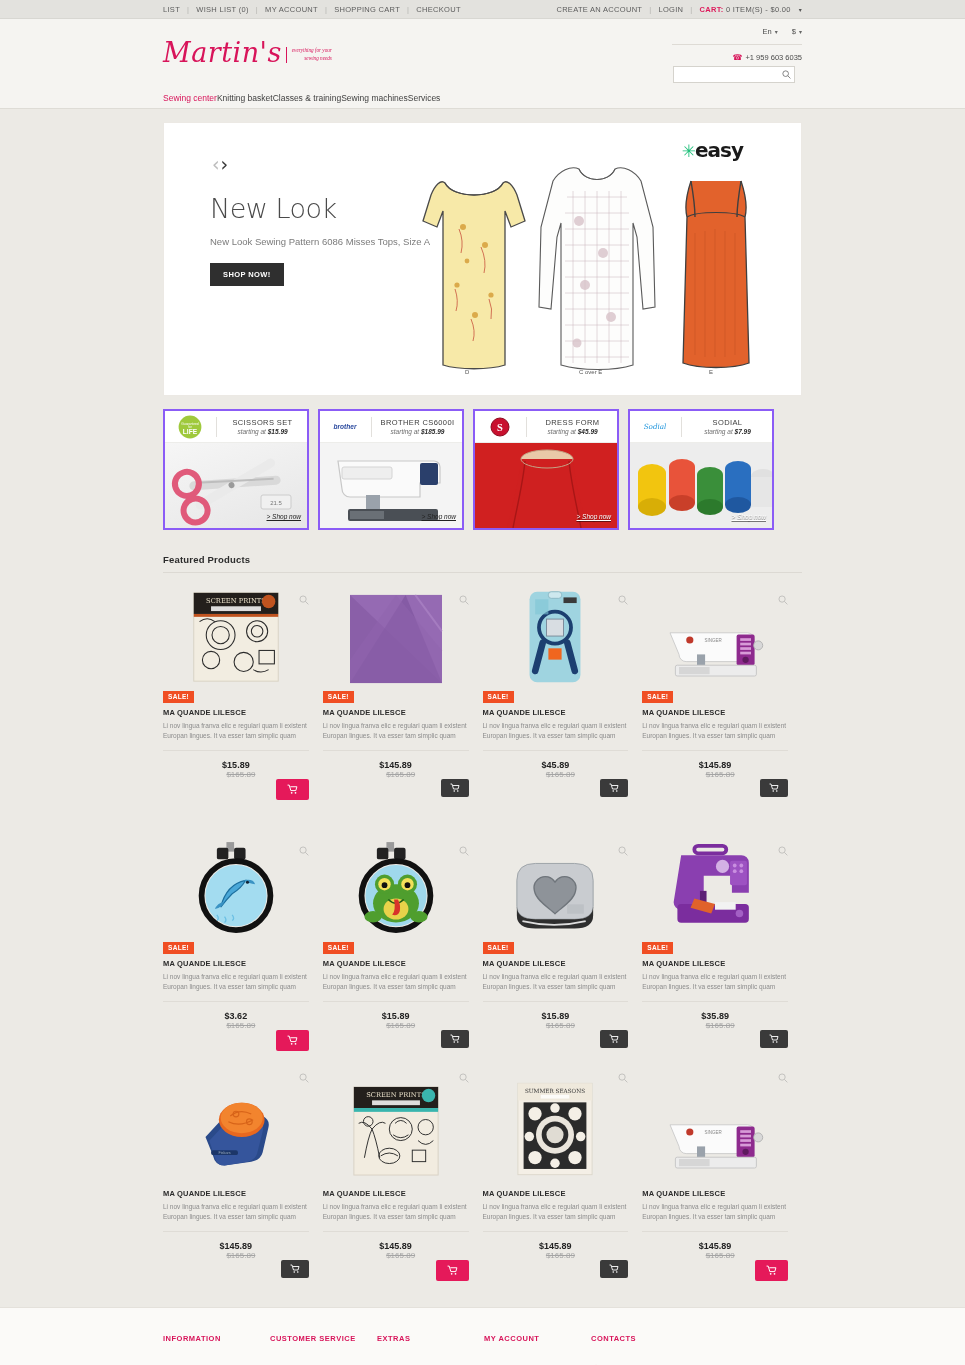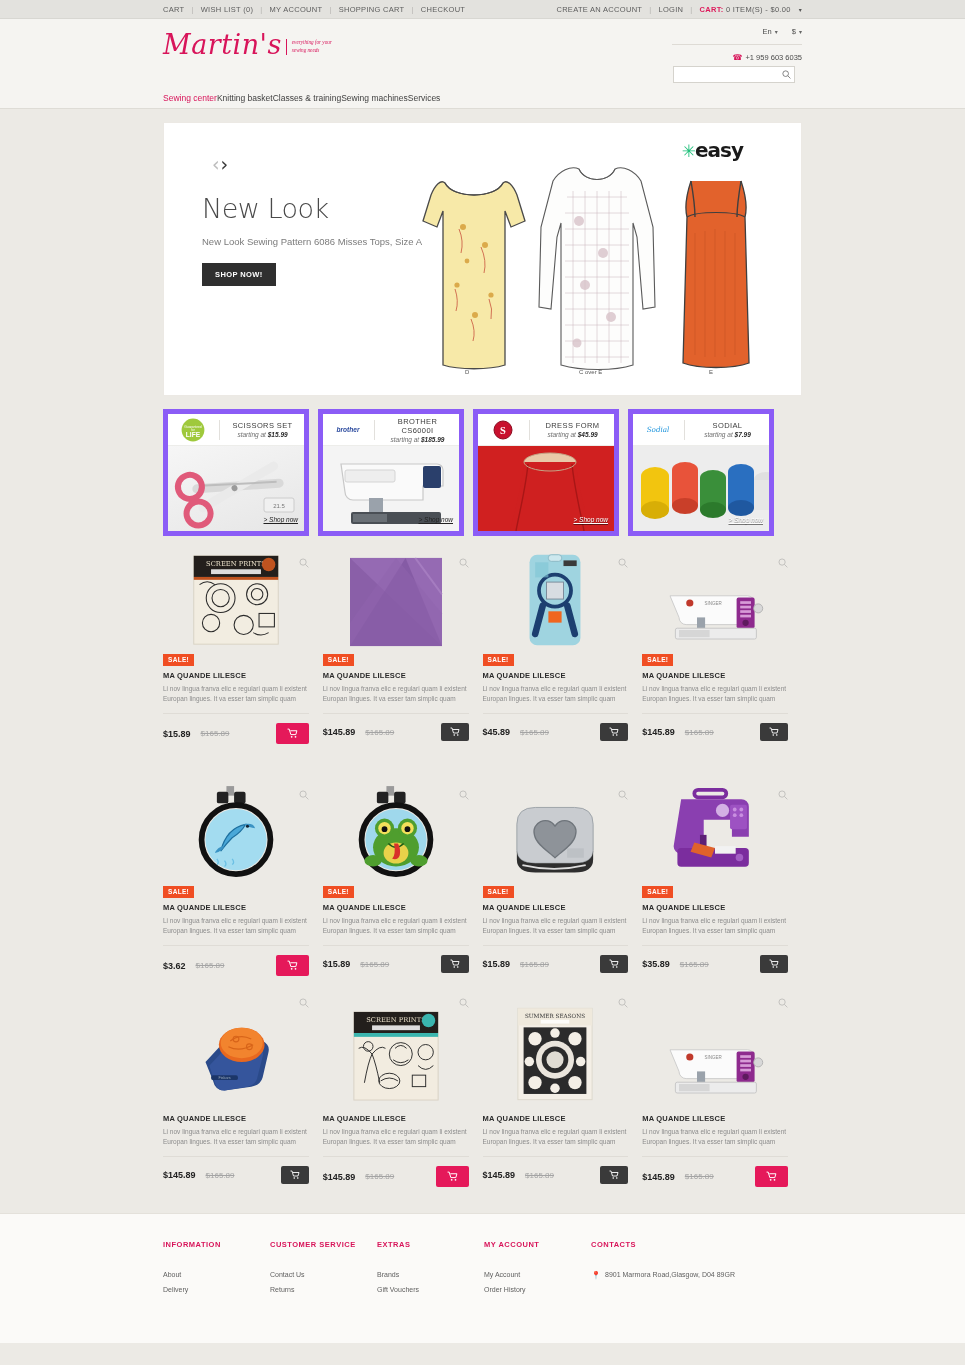--- a/index.html
+++ b/index.html
@@ -22,21 +22,21 @@
   .tb-left { display: flex; align-items: center; gap: 0; }
   .tb-right { margin-left: auto; display: flex; align-items: center; }
   .tb-link { color: #5d5d5d; text-decoration: none; white-space: nowrap; }
   .tb-sep { color: #b5b4b0; padding: 0 7px; }
   .tb-cart-label { color: #de1a5b; font-weight: bold; }
   .tb-caret { margin-left: 8px; font-size: 6px; color: #555; }
 
   
   .header { background: #f5f4f1; height: 68px; position: relative; }
   .header-inner { width: 100%; padding: 0 163px; position: relative; height: 100%; }
-  .logo { position: absolute; left: 163px; top: 12px; }
+  .logo { position: absolute; left: 163px; top: 20px; text-align: right; }
   .logo-name {
     font-family: "DejaVu Serif", serif; font-style: italic; font-size: 27px;
     color: #d8145a; letter-spacing: .5px; line-height: 1;
   }
   .logo-row { display: flex; align-items: flex-end; }
   .logo-tag {
     border-left: 1px solid #d8145a; margin-left: 4px; padding-left: 5px; margin-bottom: 3px;
     font-size: 5.2px; color: #d8145a; font-style: italic; line-height: 1.5; font-family: "Liberation Serif", serif;
   }
   .hdr-right { position: absolute; right: 163px; top: 8px; text-align: right; }
@@ -64,42 +64,42 @@
 
   
   .slider {
     margin-top: 13px; height: 274px; background: #fff; position: relative; overflow: hidden;
     border: 1px solid #ece9e4;
   }
   .slider-arrows { position: absolute; left: 48px; top: 32px; display: flex; gap: 1px; font-size: 19px; line-height: 1; }
   .arr { cursor: pointer; font-family: "DejaVu Sans", sans-serif; }
   .arr-prev { color: #bdbdbd; }
   .arr-next { color: #3b3b3b; }
-  .slide-text { position: absolute; left: 38px; top: 72px; width: 230px; }
+  .slide-text { position: absolute; left: 46px; top: 72px; width: 230px; }
   .slide-title { font-size: 27px; color: #4a4a4a; font-weight: 300; font-family: "DejaVu Sans", sans-serif; letter-spacing: -.5px; line-height: 1; }
   .slide-desc { font-size: 9.5px; color: #7b7b7b; margin-top: 13px; line-height: 1.45; }
   .slide-price { font-size: 28px; color: #e01f4e; margin-top: 3px; font-weight: 400; letter-spacing: -1px; }
   .slide-btn {
     display: inline-block; margin-top: 14px; background: #2f2f2f; color: #fff;
     font-size: 7.5px; font-weight: bold; padding: 7px 13px; letter-spacing: .4px; cursor: pointer; border: none;
   }
   .easy-logo { position: absolute; right: 58px; top: 15px; font-size: 20px; font-weight: bold; color: #1a1a1a; letter-spacing: -1px; font-family: "DejaVu Sans", sans-serif; }
   .easy-star { color: #1fbf7a; font-size: 17px; }
 
   
   .dresses { position: absolute; left: 245px; top: 28px; width: 380px; height: 250px; }
   .dress { position: absolute; }
   .d1 { left: 10px; top: 18px; }
   .d2 { left: 128px; top: 6px; }
   .d3 { left: 262px; top: 22px; }
   .d-label { position: absolute; font-size: 6px; color: #555; }
 
   
   .promos { display: flex; gap: 9px; margin-top: 13px; }
-  .promo { width: 146px; background: #fff; border: 5px solid #8b5cf6; overflow: hidden; cursor: pointer; }
+  .promo { width: 146px; background: #fff; border: 2px solid #8b5cf6; overflow: hidden; cursor: pointer; }
   .promo-head { height: 32px; display: flex; align-items: center; border-bottom: 1px solid #ededea; padding: 0 5px; }
   .promo-brand { width: 40px; display: flex; align-items: center; justify-content: center; }
   .promo-vline { width: 1px; height: 20px; background: #e2e0dc; margin: 0 6px; }
   .promo-txt { flex: 1; text-align: center; }
   .promo-name { font-size: 7.5px; color: #3c3c3c; letter-spacing: .4px; line-height: 1.2; }
   .promo-start { font-size: 6.5px; color: #6f6f6f; font-style: italic; margin-top: 1px; }
   .promo-start b { color: #2b2b2b; }
   .promo-img { height: 85px; position: relative; overflow: hidden; background: #f3f3f3; }
   .shop-now { position: absolute; right: 6px; bottom: 8px; font-size: 6.5px; font-style: italic; color: #fff; text-decoration: underline; text-shadow: 0 1px 1px rgba(0,0,0,.5); }
   .shop-now.dark { color: #222; text-shadow: none; }
@@ -113,21 +113,21 @@
   .grid { display: flex; gap: 0; margin-top: 12px; }
   .prod { width: 160px; position: relative; padding-right: 14px; }
   .prod-imgwrap { height: 100px; position: relative; display: flex; align-items: flex-end; justify-content: center; }
   .zoom-ico { position: absolute; right: 14px; top: 6px; opacity: .5; cursor: pointer; }
   .sale-badge {
     display: inline-block; background: #f04e23; color: #fff; font-size: 6.5px; font-weight: bold;
     padding: 2px 5px 2.5px; letter-spacing: .3px; margin-top: 6px;
   }
   .prod-title { font-size: 7.5px; font-weight: bold; color: #2b2b2b; margin-top: 5px; letter-spacing: .2px; }
   .prod-desc { font-size: 6.5px; color: #8c8c8c; line-height: 1.55; margin-top: 4px; padding-bottom: 9px; border-bottom: 1px solid #dfdcd6; min-height: 28px; }
-  .prod-foot { display: flex; align-items: center; margin-top: 9px; }
+  .prod-foot { display: flex; align-items: center; margin-top: 9px; flex-direction: column; }
   .price-new { font-size: 9px; font-weight: bold; color: #222; }
   .price-old { font-size: 8px; color: #a4a4a4; text-decoration: line-through; margin-left: 10px; }
   .cart-btn {
     margin-left: auto; width: 28px; height: 18px; background: #3a3a3a; border: none;
     display: flex; align-items: center; justify-content: center; cursor: pointer; border-radius: 2px;
   }
   .cart-btn.hot { background: #e5195a; width: 33px; height: 21px; }
 
   
   .footer { margin-top: 26px; background: #fbfaf8; border-top: 1px solid #e4e1db; padding: 26px 163px 0; height: 130px; }
@@ -140,21 +140,21 @@
   .contact-ico { width: 14px; color: #2e2e2e; font-size: 8px; flex-shrink: 0; }
 </style>
 </head>
 <body>
 
 <div class="page">
 
   <div class="topbar">
     <div class="topbar-inner">
       <div class="tb-left">
-        <a class="tb-link">CART</a>
+        <a class="tb-link">LIST</a>
         <span class="tb-sep">|</span>
         <a class="tb-link">WISH LIST (0)</a>
         <span class="tb-sep">|</span>
         <a class="tb-link">MY ACCOUNT</a>
         <span class="tb-sep">|</span>
         <a class="tb-link">SHOPPING CART</a>
         <span class="tb-sep">|</span>
         <a class="tb-link">CHECKOUT</a>
       </div>
       <div class="tb-right">
@@ -400,20 +400,23 @@
                 <ellipse cx="108" cy="62" rx="13" ry="8" fill="#1f58a0"></ellipse>
               <ellipse cx="133" cy="34" rx="12" ry="8" fill="#e0e0e0"></ellipse>
                 <rect x="121" y="34" width="24" height="30" fill="#e6e6e6"></rect>
             </g>
           </svg>
           <span class="shop-now">&gt; Shop now</span>
         </div>
       </div>
     </div>
 
+    <div class="sec-head">
+      <h2>Featured Products</h2>
+    </div>
 
     <div class="grid">
 
       <div class="prod">
         <div class="prod-imgwrap">
           <svg width="96" height="96" viewBox="0 0 100 100">
             <rect x="6" y="4" width="88" height="92" fill="#f2ede1" stroke="#d8d2c4"></rect>
             <rect x="6" y="4" width="88" height="22" fill="#231f1c"></rect>
             <text x="50" y="15" font-size="7" fill="#e8dfc8" text-anchor="middle" font-family="DejaVu Serif">SCREEN PRINTS</text>
             <rect x="24" y="18" width="52" height="5" fill="#fff" opacity=".85"></rect>

